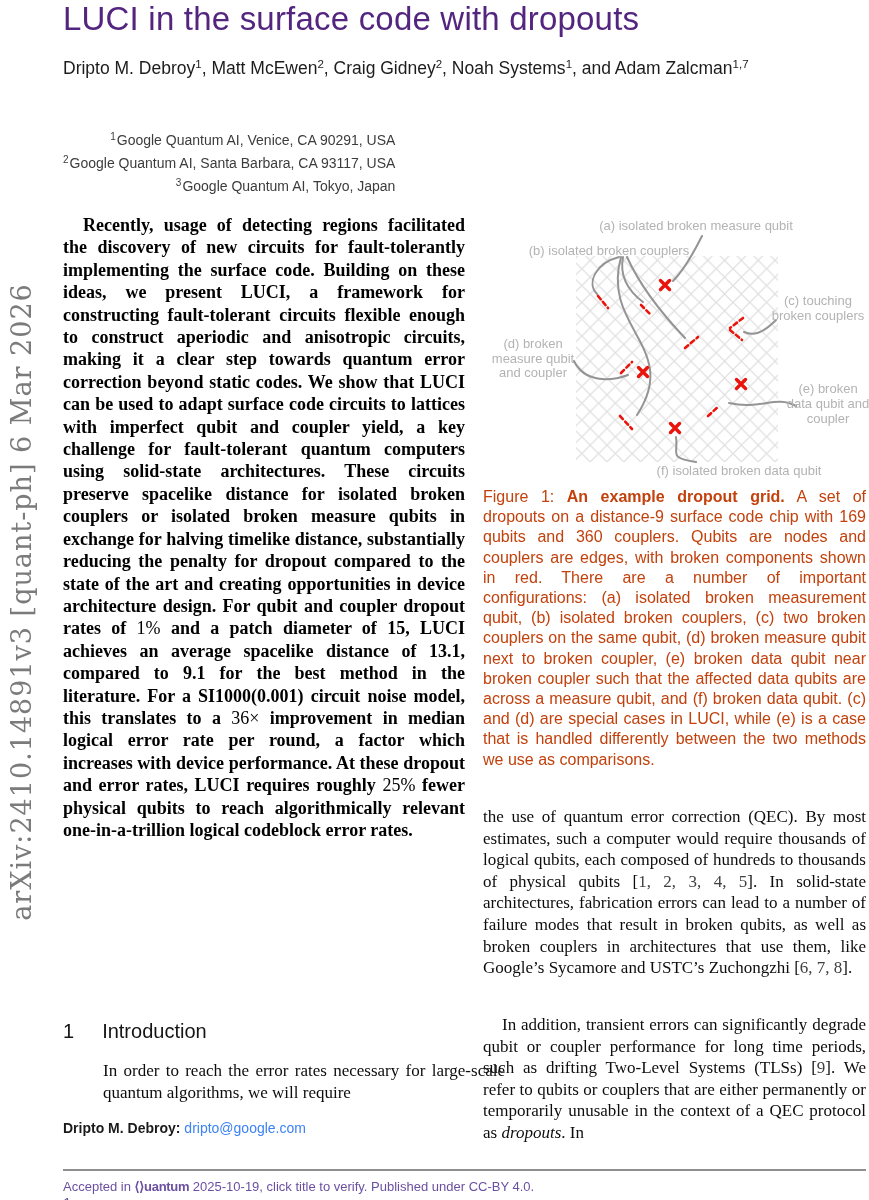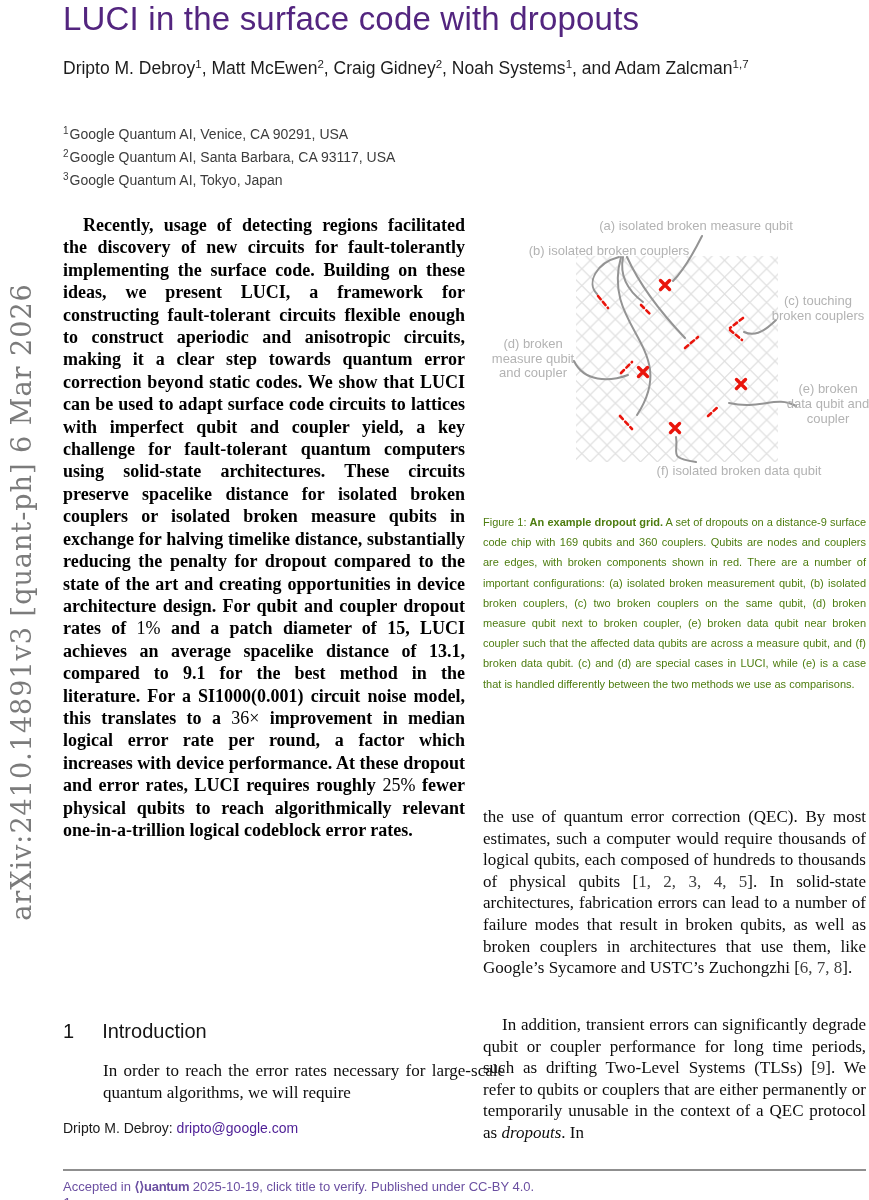--- a/index.html
+++ b/index.html
@@ -9,50 +9,50 @@
   .arxiv-watermark{position:absolute;left:6px;top:952px;width:700px;text-align:center;
         transform:rotate(-90deg);transform-origin:0 0;white-space:nowrap;
         font-family:"DejaVu Serif",serif;font-size:27px;letter-spacing:1px;color:#7b7b7b;}
 
   .title{position:absolute;left:63px;top:0px;margin:0;font-size:33px;font-weight:normal;
         color:#53257F;letter-spacing:0.2px;}
 
   .authors{position:absolute;left:63px;top:58px;font-size:17.5px;color:#1c1c1c;}
   .authors .sup{font-size:11.5px;position:relative;top:-6px;}
 
-  .affils{position:absolute;left:63px;top:123px;font-size:14px;color:#3c3c3c;}
+  .affils{position:absolute;left:63px;top:129px;font-size:14px;color:#3c3c3c;text-align:right;}
   .affil{height:23px;line-height:23px;}
   .affil .sup{font-size:10px;position:relative;top:-5px;margin-right:1px;}
 
   .abstract{position:absolute;left:63px;top:214px;width:402px;margin:0;
         font-family:"Liberation Serif","DejaVu Serif",serif;font-weight:bold;
         font-size:18px;line-height:22.4px;text-align:justify;text-indent:20px;color:#000;}
   .math{font-weight:normal;}
 
   .section-heading{position:absolute;left:63px;top:1020px;margin:0;
         font-size:20px;font-weight:500;color:#141414;}
   .section-heading .secnum{margin-right:28px;}
 
   .body-text{font-family:"Liberation Serif","DejaVu Serif",serif;font-size:17px;
         line-height:21.6px;text-align:justify;margin:0;color:#0d0d0d;}
   .intro{position:absolute;left:63px;top:1060px;width:402px;margin-left:40px;}
   .indent{text-indent:19px;}
 
   .footnote{position:absolute;left:63px;top:1120px;width:402px;font-size:14px;color:#1a1a1a;}
-  .fn-name{font-weight:400;}
-  .email{color:#4c1d95;cursor:pointer;}
+  .fn-name{font-weight:700;}
+  .email{color:#3b82f6;cursor:pointer;}
 
   .figure-svg{position:absolute;left:481px;top:210px;}
   .figlabel{font-size:13px;fill:#b3b3b3;font-family:"Liberation Sans",sans-serif;}
   .leader{stroke:#949494;stroke-width:2;fill:none;stroke-linecap:round;}
   .broken-dash{stroke:#e9150c;stroke-width:2.6;fill:none;stroke-dasharray:4.2 3.4;stroke-linecap:round;}
   .broken-x{stroke:#e9150c;stroke-width:3.4;fill:none;stroke-linecap:round;}
 
-  .caption{position:absolute;left:483px;top:512px;width:383px;margin:0;
-        font-size:11px;line-height:20.2px;text-align:justify;color:#4d7c0f;}
+  .caption{position:absolute;left:483px;top:487px;width:383px;margin:0;
+        font-size:16px;line-height:20.2px;text-align:justify;color:#c2410c;}
   .cap-bold{font-weight:bold;}
 
   .p1{position:absolute;left:483px;top:806px;width:383px;}
   .p2{position:absolute;left:483px;top:1014px;width:383px;}
   .cite{color:#404040;cursor:pointer;}
   .it{font-style:italic;}
 
   .footer-rule{position:absolute;left:63px;top:1169px;width:803px;height:1.5px;background:#8f8f8f;}
   .footer{position:absolute;left:63px;top:1179px;width:803px;display:flex;
         justify-content:space-between;align-items:flex-start;font-size:13px;color:#6b4fa1;flex-direction:column;}

